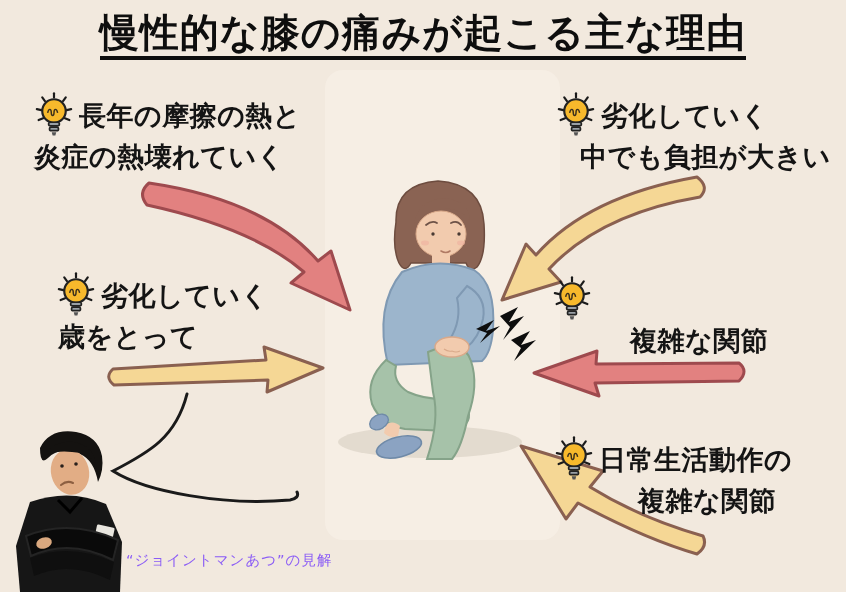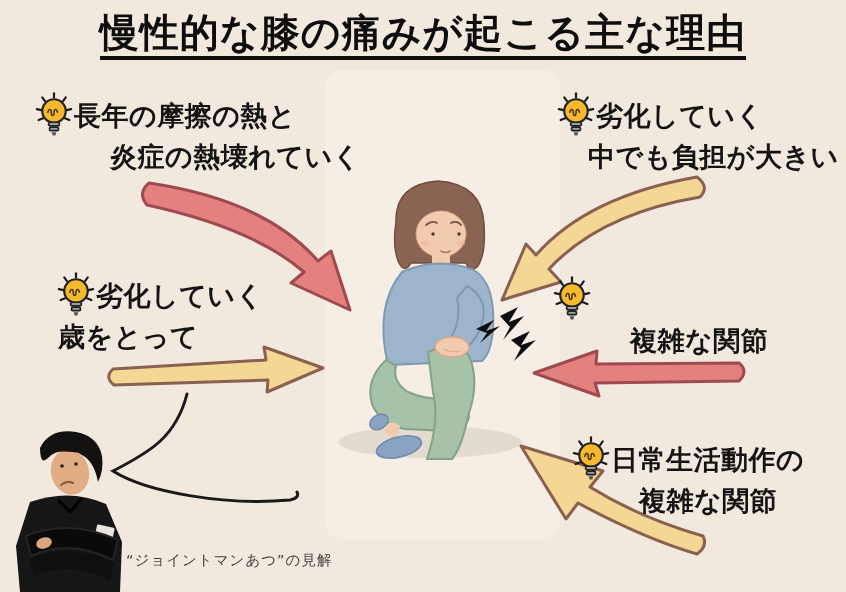--- a/index.html
+++ b/index.html
@@ -12,31 +12,31 @@
   .art{position:absolute;left:0;top:0;width:846px;height:592px;}
   .title{
     position:absolute;left:0;top:6px;width:846px;text-align:center;
     margin:0;font-size:39px;font-weight:800;color:#0e0e0e;letter-spacing:1px;
   }
   .title span{border-bottom:4px solid #0e0e0e;padding-bottom:1px;}
   .note{
     position:absolute;color:#141414;font-weight:700;font-size:27px;
     line-height:1.32;letter-spacing:.5px;white-space:nowrap;
   }
-  .note .row{display:flex;align-items:center;}
+  .note .row{display:flex;align-items:center;gap:5px;}
   .bulb{width:40px;height:47px;flex:0 0 auto;}
   .l2{display:block;}
-  .note1{left:34px;top:92px;}  .note1 .l2{margin-left:76px;}
-  .note2{left:556px;top:92px;} .note2 .l2{margin-left:32px;}
+  .note1{left:34px;top:92px;}  .note1 .l2{}
+  .note2{left:556px;top:92px;} .note2 .l2{margin-left:24px;}
   .note3{left:56px;top:272px;} .note3 .l2{margin-left:2px;}
   .note4{left:552px;top:276px;}.note4 .l2{margin-left:78px;}
-  .note5{left:571px;top:436px;}.note5 .l2{margin-left:68px;}
+  .note5{left:554px;top:436px;text-align:center;}.note5 .l2{margin-left:68px;}
   .caption{
     position:absolute;left:126px;top:551px;font-size:14.5px;font-weight:500;
-    color:#404040;letter-spacing:1px;white-space:nowrap;
+    color:#8b5cf6;letter-spacing:1px;white-space:nowrap;
   }
 </style>
 </head>
 <body>
 
 <div class="stage">
 
   <svg class="art" viewBox="0 0 846 592">
 
     <rect x="325" y="70" width="235" height="470" rx="18" fill="#faf3e9" opacity="0.55"></rect>

